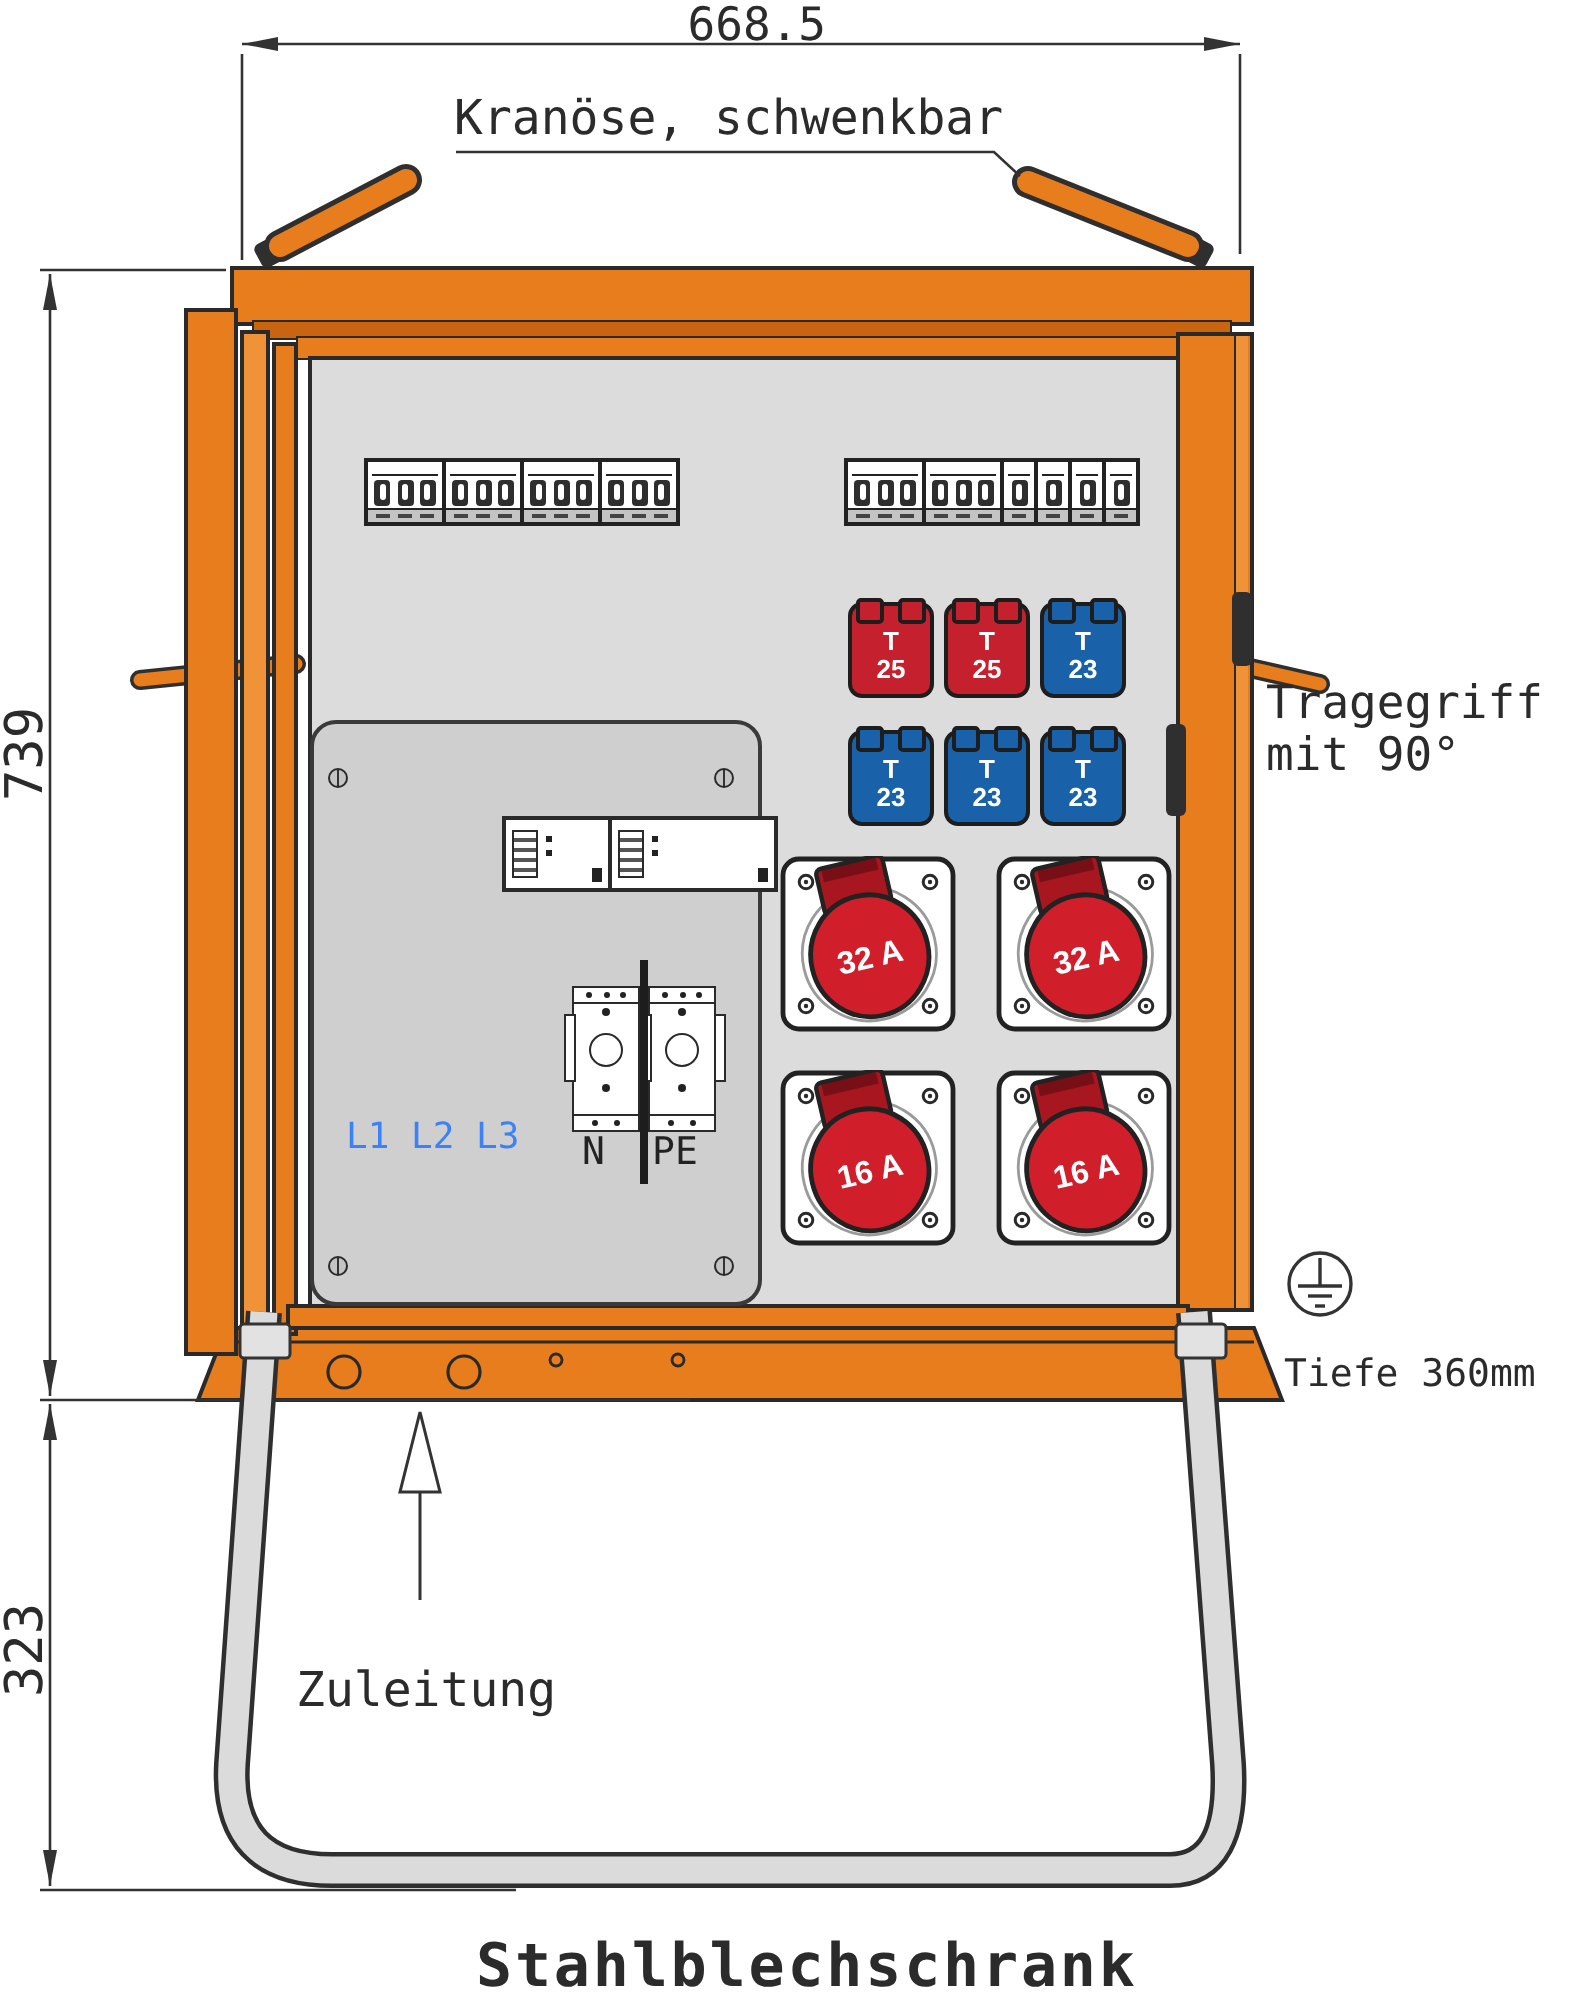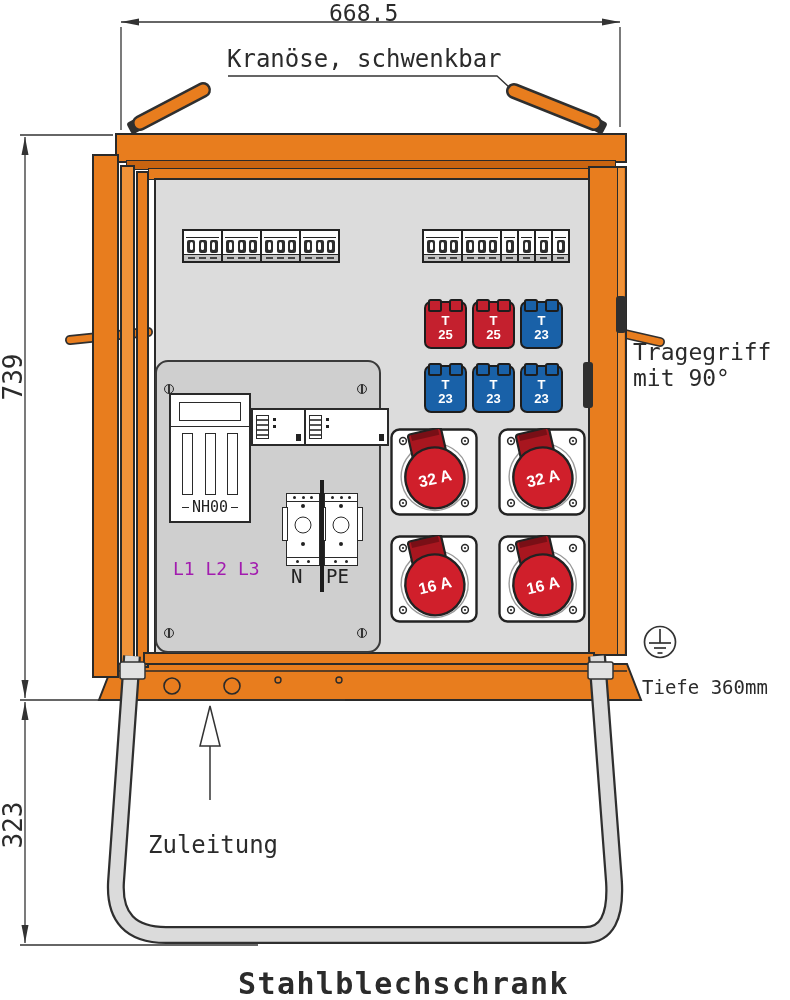--- a/index.html
+++ b/index.html
@@ -70,29 +70,29 @@
   .tsw{position:absolute;width:43px;height:48px;border:2.2px solid #1d1d1d;border-radius:7px;z-index:3;
        display:flex;flex-direction:column;align-items:center;justify-content:center;color:#fff;
        font:bold 13px/13.5px "Liberation Sans",sans-serif;padding-top:5px;}
   .tsw:before,.tsw:after{content:"";position:absolute;top:-4.5px;width:10px;height:9px;border:2px solid #1d1d1d;
        border-radius:2.5px;background:inherit;z-index:-1;}
   .tsw:before{left:2px}.tsw:after{right:2px}
   
   .plate{position:absolute;width:88px;height:88px;z-index:3;}
   
   .txt{position:absolute;color:#2b2b2b;white-space:pre;z-index:6;}
-  .t-dimw{left:329px;top:0;width:84px;text-align:left;font-size:23px;}
+  .t-dimw{left:329px;top:0;width:84px;text-align:right;font-size:23px;}
   .t-crane{left:227px;top:45px;font-size:24px;}
   .t-handle{left:633px;top:340px;font-size:23px;line-height:25.5px;}
   .t-depth{left:642px;top:676px;font-size:19px;}
   .t-supply{left:148px;top:831px;font-size:24px;}
   .t-caption{left:238px;top:966px;font-size:30px;letter-spacing:1.4px;font-weight:bold;}
   .t-dimh{left:-27px;top:362px;width:80px;text-align:center;font-size:26px;transform:rotate(-90deg);}
   .t-dims{left:-27px;top:810px;width:80px;text-align:center;font-size:26px;transform:rotate(-90deg);}
-  .t-phases{left:173px;top:558px;font-size:18px;color:#a21caf;z-index:4;}
+  .t-phases{left:173px;top:558px;font-size:18px;color:#3b82f6;z-index:4;}
   .t-n{left:291px;top:565px;font-size:19px;color:#222;z-index:5;}
   .t-pe{left:326px;top:565px;font-size:19px;color:#222;z-index:5;}
 </style>
 </head>
 <body>
 
 <div class="canvas">
 
   <svg width="790" height="1000" viewBox="0 0 790 1000" style="z-index:1">
 
@@ -138,30 +138,20 @@
     </div>
   <div class="abs main-panel"></div>
   <div class="abs bottom-band"></div>
 
   <div class="abs subpanel"></div>
   <div class="pscrew" style="left:164px;top:384px"></div>
   <div class="pscrew" style="left:357px;top:384px"></div>
   <div class="pscrew" style="left:164px;top:628px"></div>
   <div class="pscrew" style="left:357px;top:628px"></div>
 
-  <div class="abs nh00">
-    <div class="nh00-top"></div>
-    <div class="nh00-sep"></div>
-    <div class="nh00-slots">
-        <i></i>
-        <i></i>
-        <i></i>
-      </div>
-    <div class="nh00-lbl">NH00</div>
-  </div>
 
   <div class="abs relay">
     <div class="rmod">
         <div class="rdev"></div>
         <i class="rdot1"></i>
         <i class="rdot2"></i>
         <div class="rsq"></div>
       </div>
     <div class="rmod">
         <div class="rdev"></div>

